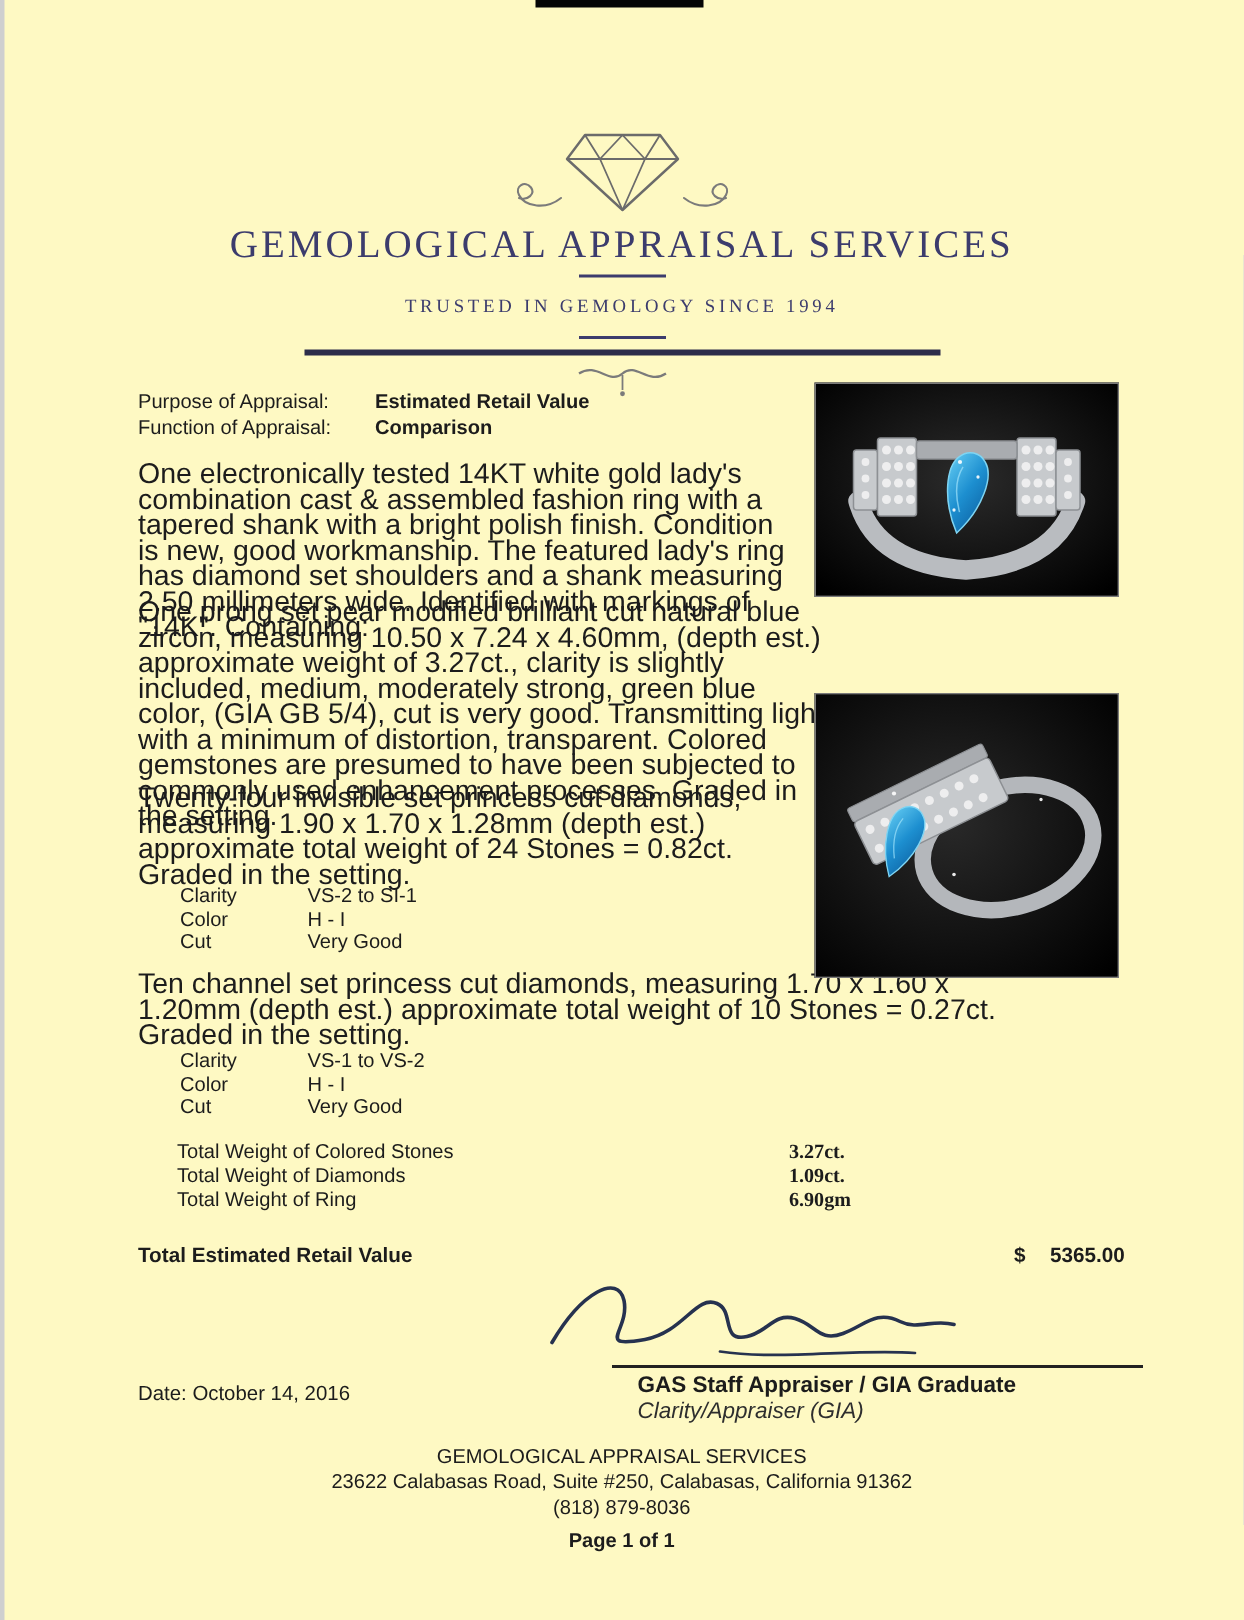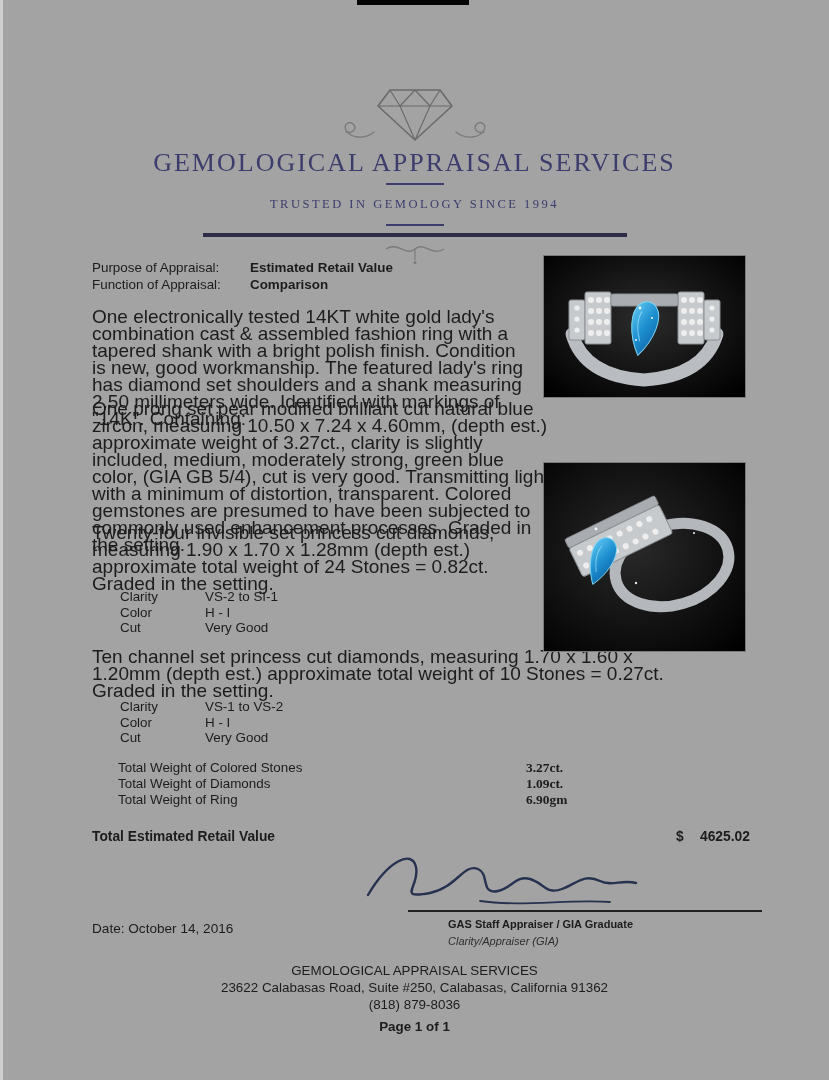--- a/index.html
+++ b/index.html
@@ -1,18 +1,18 @@
 <!DOCTYPE html>
 <html><head>
 <meta charset="utf-8">
 <style>
   html,body { margin:0; padding:0; background:#d9d9d9; }
   .page {
     position:relative; width:829px; height:1080px; margin:0 auto;
-    background:#a3a3a3; overflow:hidden;
+    background:#fef9c3; overflow:hidden;
     font-family:"Liberation Sans", sans-serif; color:#1c1c1c;
   }
   .edge-left { position:absolute; left:0; top:0; width:3px; height:100%; background:#cfcfcf; }
   .scan-mark { position:absolute; top:0; left:357px; width:112px; height:5px; background:#050505; }
 
   
   .header { position:absolute; top:76px; left:0; width:100%; text-align:center; }
   .logo-svg { display:block; margin:0 auto; }
   .org-title {
     font-family:"Liberation Serif", serif; font-size:26px; letter-spacing:2px;
@@ -47,21 +47,21 @@
 
   
   .photo { position:absolute; left:543px; width:201px; background:#000; border:1px solid #7a7a7a; }
   .photo svg { display:block; }
   .photo-1 { top:255px; height:141px; }
   .photo-2 { top:462px; height:188px; }
 
   
   .sig-svg { position:absolute; left:360px; top:843px; }
   .sig-line { position:absolute; left:408px; top:910px; width:354px; border-top:2px solid #222; }
-  .signer { position:absolute; left:448px; top:916px; font-size:11px; line-height:16.5px; }
+  .signer { position:absolute; left:425px; top:916px; font-size:15px; line-height:16.5px; }
   .signer .t1 { font-weight:bold; }
   .signer .t2 { font-style:italic; color:#2e2e2e; }
   .date-line { position:absolute; left:92px; top:921px; font-size:13.6px; font-weight:normal; }
 
   
   .footer { position:absolute; top:962px; left:0; width:100%; text-align:center; font-size:13.4px; line-height:17px; }
   .footer .page-info { font-weight:bold; margin-top:5px; }
 </style>
 </head>
 <body>
@@ -156,21 +156,21 @@
       <span class="tvalue">1.09ct.</span>
     </div>
     <div class="trow">
       <span class="tlabel">Total Weight of Ring</span>
       <span class="tvalue">6.90gm</span>
     </div>
   </div>
 
   <div class="retail-label">Total Estimated Retail Value</div>
   <div class="retail-currency">$</div>
-  <div class="retail-value">4625.02</div>
+  <div class="retail-value">5365.00</div>
 
   <div class="photo photo-1">
     <svg width="201" height="141" viewBox="0 0 201 141">
       <defs>
         <radialGradient id="bg1" cx="50%" cy="45%" r="70%">
           <stop offset="0%" stop-color="#2b2b2b"></stop>
             <stop offset="100%" stop-color="#000000"></stop>
         </radialGradient>
         <linearGradient id="gem1" x1="0" y1="0" x2="1" y2="1">
           <stop offset="0%" stop-color="#63cbf2"></stop>

